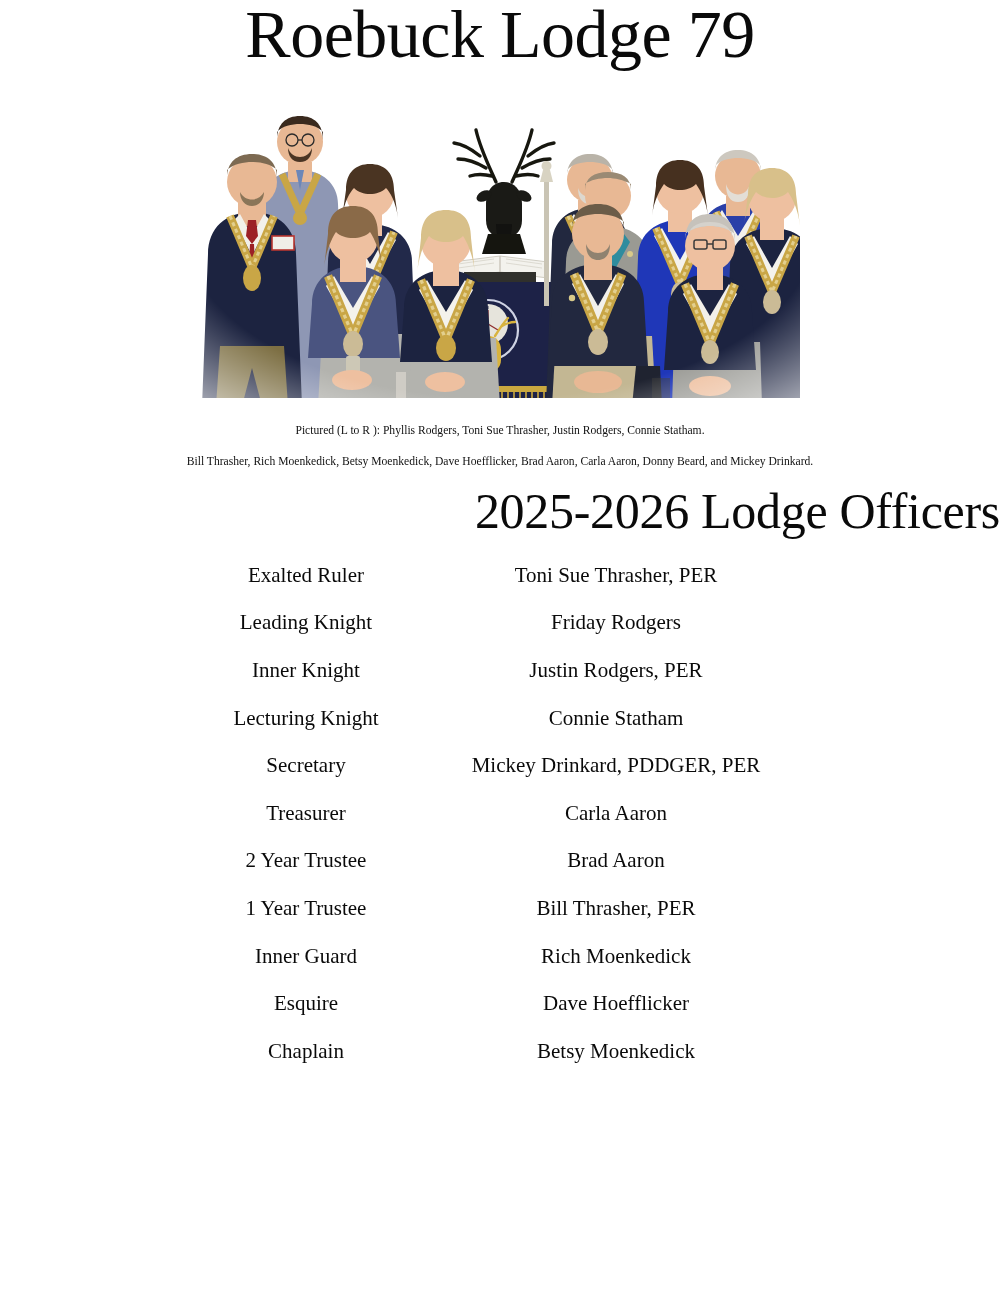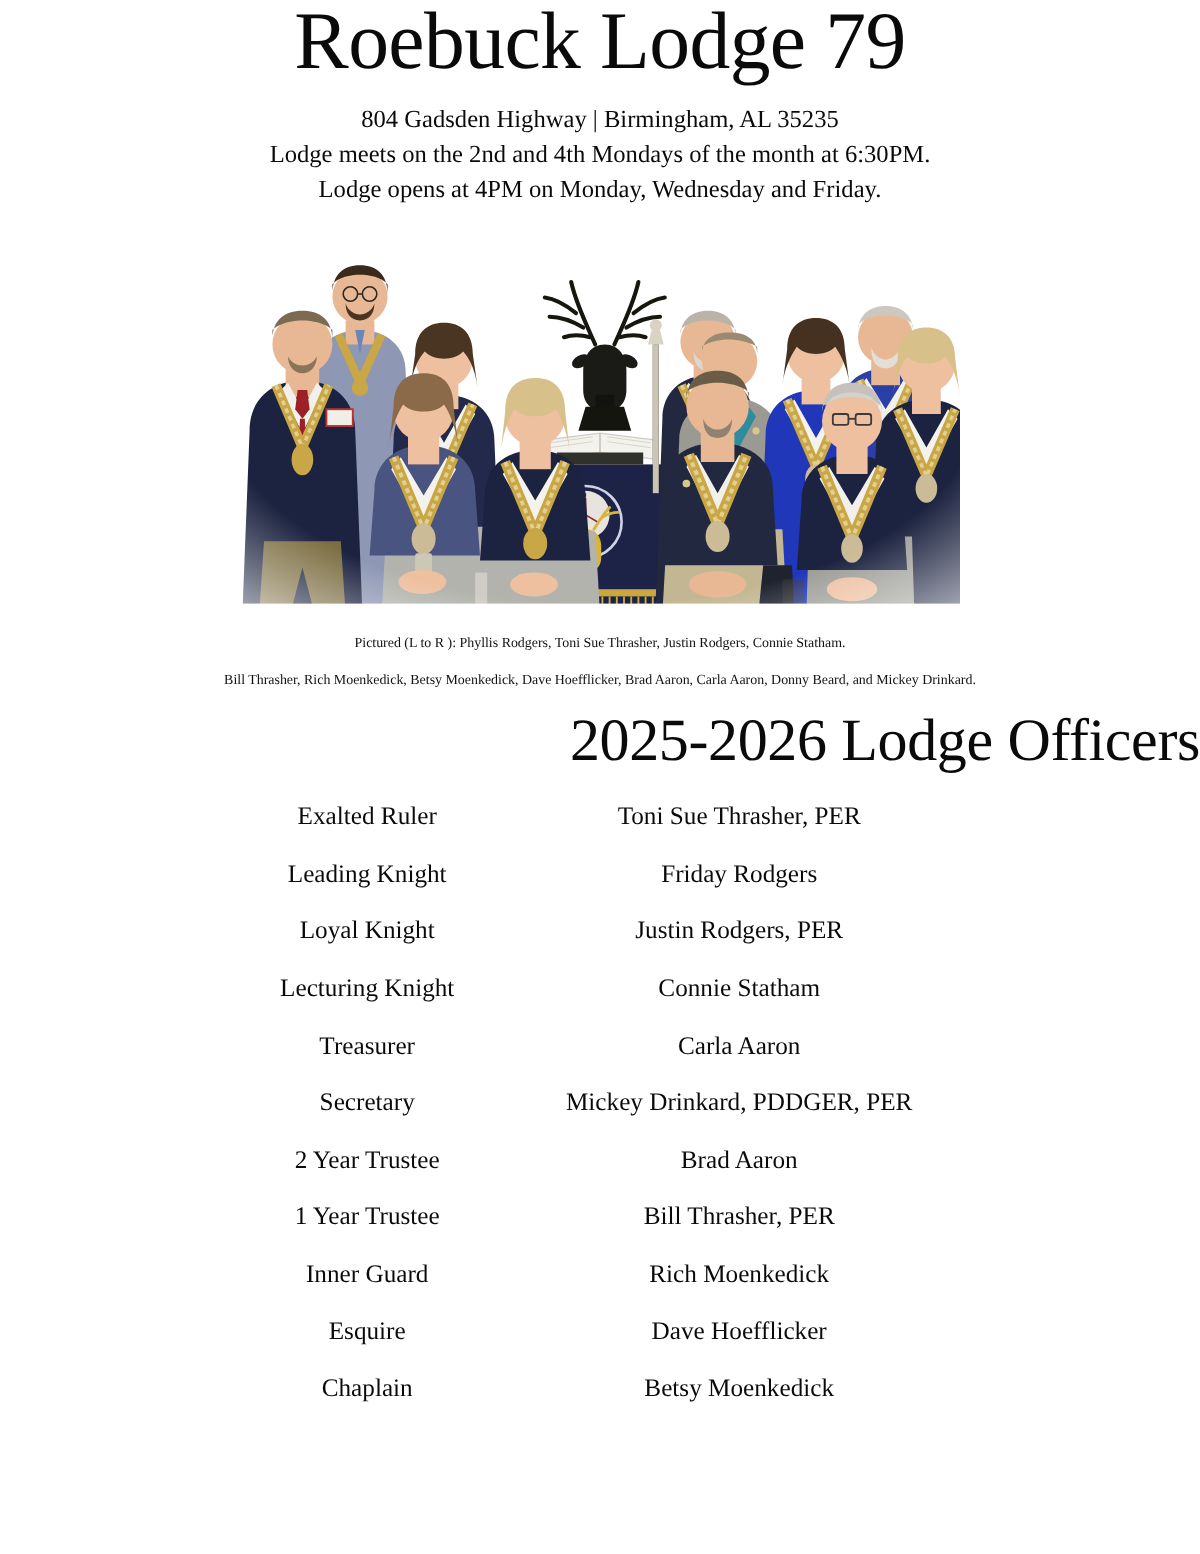--- a/index.html
+++ b/index.html
@@ -99,25 +99,20 @@
   .roster td.title-col { width: 232px; }
   .roster td.name-col  { width: 388px; }
 </style>
 </head>
 <body>
 
 <div class="page">
 
   <h1 class="lodge-title">Roebuck Lodge 79</h1>
 
-  <div class="subhead-block">
-    <p class="subhead">804 Gadsden Highway | Birmingham, AL 35235</p>
-    <p class="subhead">Lodge meets on the 2nd and 4th Mondays of the month at 6:30PM.</p>
-    <p class="subhead">Lodge opens at 4PM on Monday, Wednesday and Friday.</p>
-  </div>
 
   <div class="photo-wrap">
     <svg width="600" height="320" viewBox="0 0 600 320">
       <defs>
         <clipPath id="photoclip">
             <rect x="0" y="0" width="600" height="320"></rect>
           </clipPath>
         <radialGradient id="vign" cx="50%" cy="45%" r="75%">
           <stop offset="70%" stop-color="#ffffff" stop-opacity="0"></stop>
           <stop offset="100%" stop-color="#ffffff" stop-opacity="0.65"></stop>
@@ -399,36 +394,36 @@
     <tbody>
         <tr>
           <td class="title-col">Exalted Ruler</td>
           <td class="name-col">Toni Sue Thrasher, PER</td>
         </tr>
         <tr>
           <td class="title-col">Leading Knight</td>
           <td class="name-col">Friday Rodgers</td>
         </tr>
         <tr>
-          <td class="title-col">Loyal Knight</td>
+          <td class="title-col">Inner Knight</td>
           <td class="name-col">Justin Rodgers, PER</td>
         </tr>
         <tr>
           <td class="title-col">Lecturing Knight</td>
           <td class="name-col">Connie Statham</td>
         </tr>
         <tr>
+          <td class="title-col">Secretary</td>
+          <td class="name-col">Mickey Drinkard, PDDGER, PER</td>
+        </tr>
+        <tr>
           <td class="title-col">Treasurer</td>
           <td class="name-col">Carla Aaron</td>
         </tr>
         <tr>
-          <td class="title-col">Secretary</td>
-          <td class="name-col">Mickey Drinkard, PDDGER, PER</td>
-        </tr>
-        <tr>
           <td class="title-col">2 Year Trustee</td>
           <td class="name-col">Brad Aaron</td>
         </tr>
         <tr>
           <td class="title-col">1 Year Trustee</td>
           <td class="name-col">Bill Thrasher, PER</td>
         </tr>
         <tr>
           <td class="title-col">Inner Guard</td>
           <td class="name-col">Rich Moenkedick</td>

